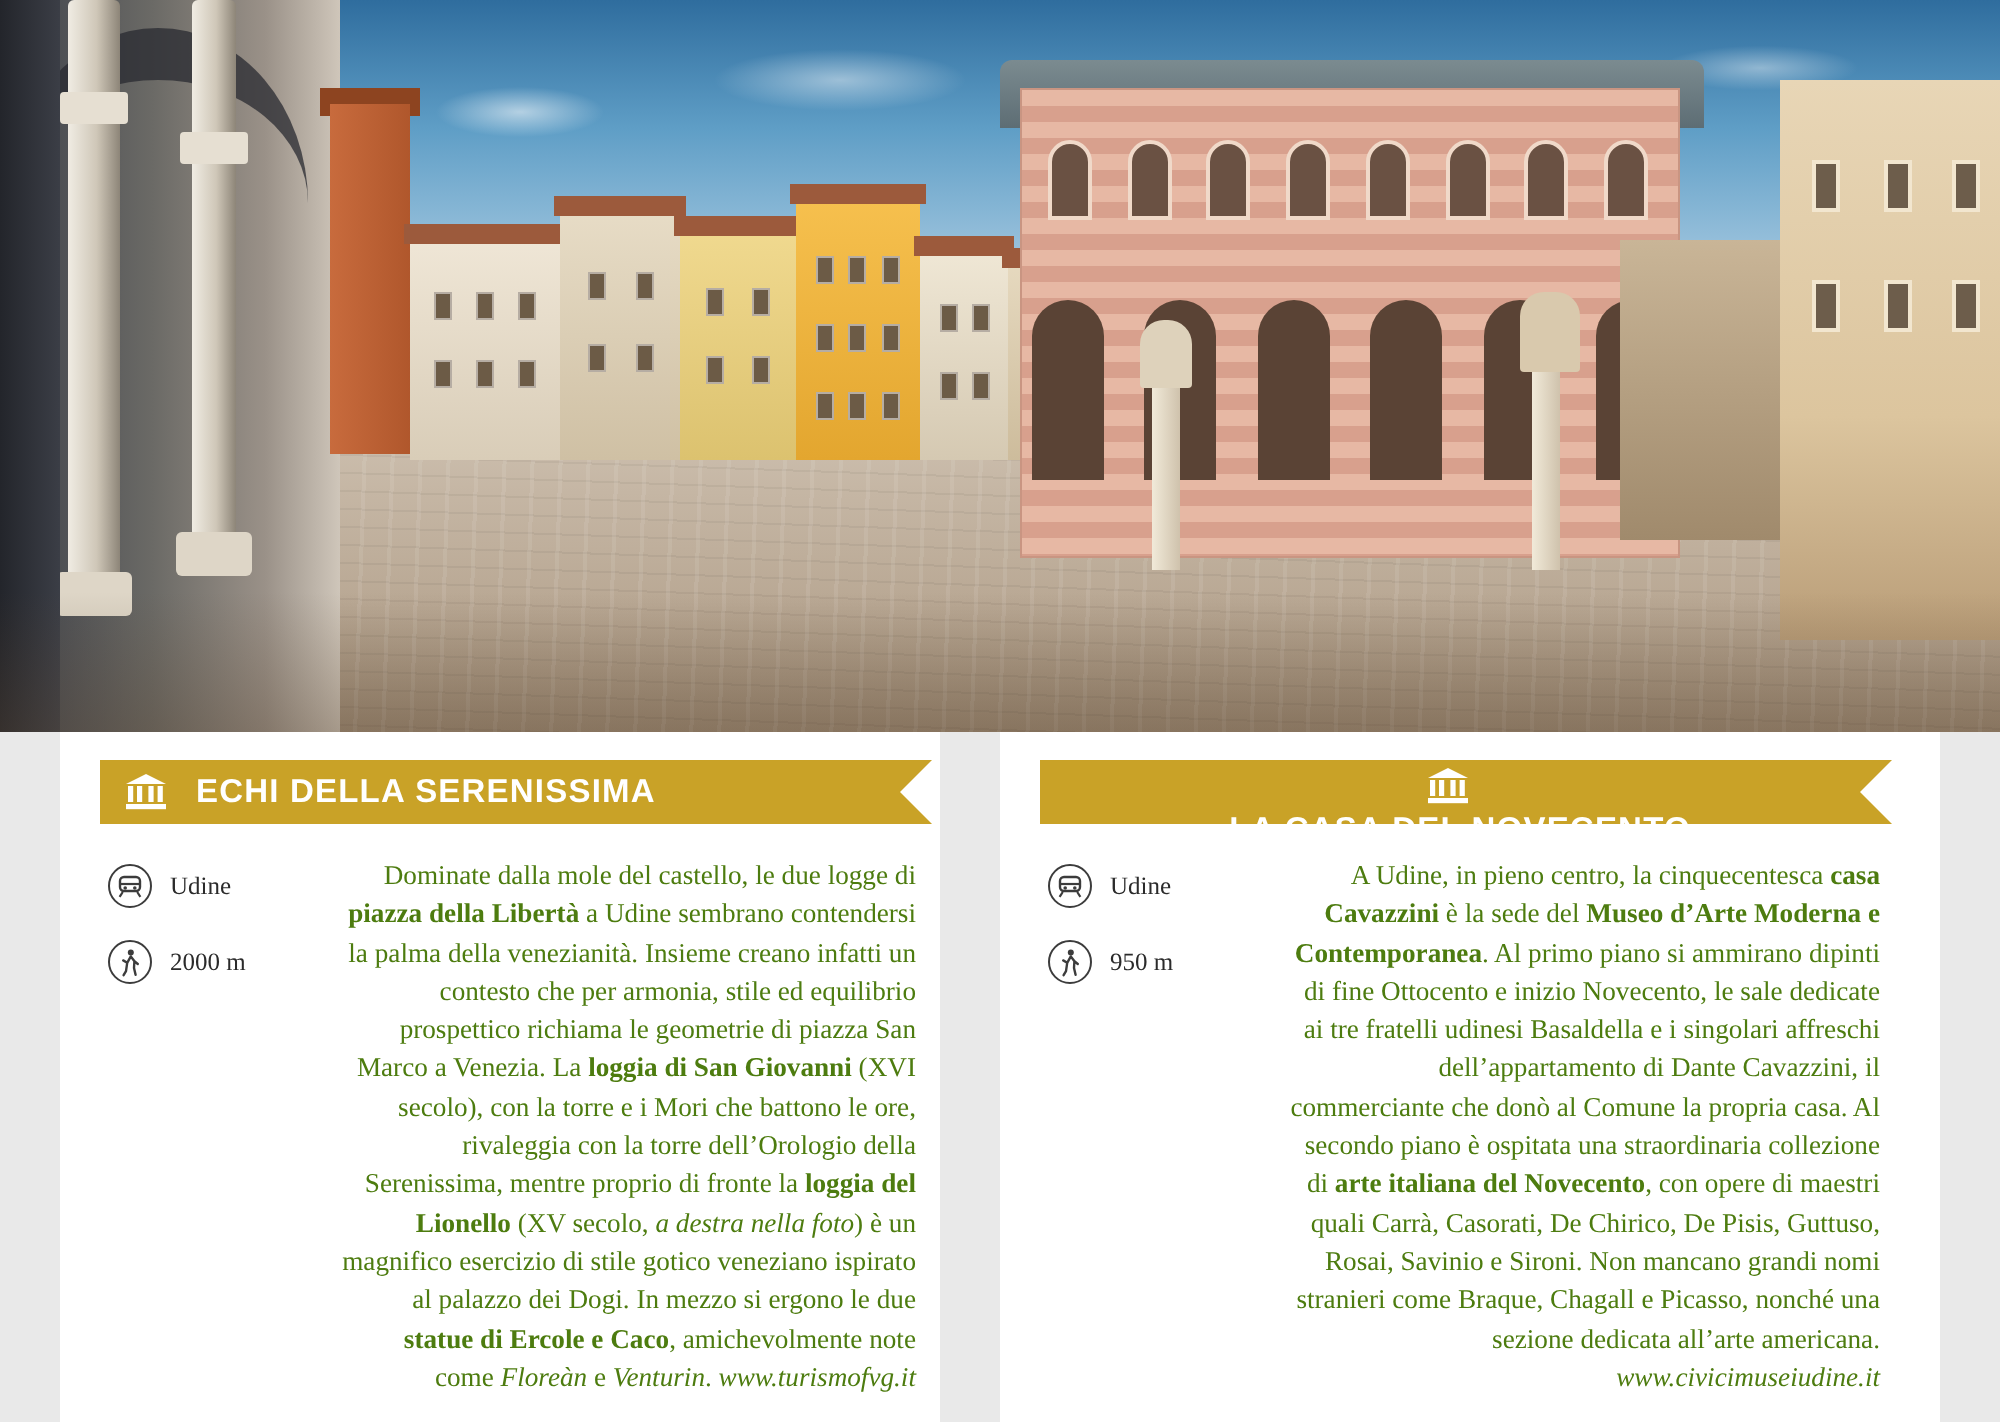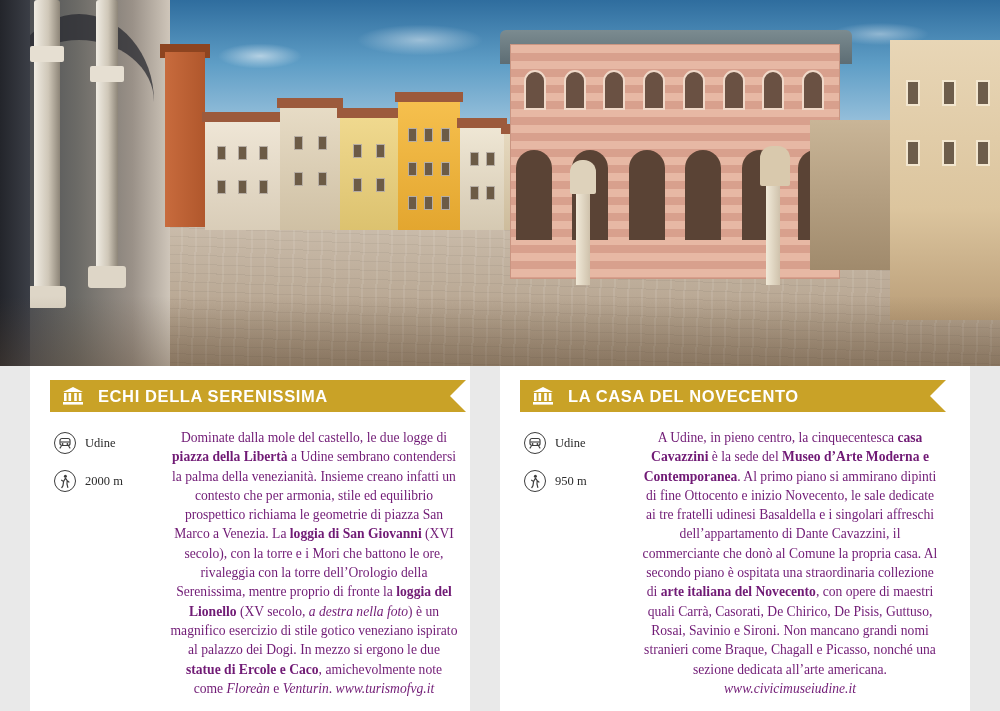--- a/index.html
+++ b/index.html
@@ -178,21 +178,21 @@
   .card.right { left:500px; width:470px; }
 
   .banner {
     position:absolute; top:14px; left:20px; height:32px;
     background:#c9a227;
     display:flex; align-items:center;
     padding-left:10px;
     color:#ffffff;
   }
   .card.left .banner { width: 400px; }
-  .card.right .banner { width: 410px; }
+  .card.right .banner { width: 410px; flex-direction: column; }
   .banner::after {
     content:"";
     position:absolute; right:-16px; top:0;
     border-top:16px solid #c9a227;
     border-bottom:16px solid #c9a227;
     border-right:16px solid transparent;
   }
   .banner-icon {
     width:26px; height:24px; flex:0 0 26px;
     display:flex; align-items:center; justify-content:center;
@@ -220,22 +220,22 @@
   }
   .meta-text {
     font-family:"Liberation Serif", serif;
     font-size:12.5px; color:#2b2b2b;
   }
 
   .body-text {
     position:absolute; top:62px;
     font-size:13.6px;
     line-height:1.42;
-    color:#701a75;
-    text-align:center;
+    color:#4d7c0f;
+    text-align:right;
     font-family:"Liberation Serif", serif;
   }
   .card.left .body-text { left:140px; width:288px; }
   .card.right .body-text { left:140px; width:300px; }
   .body-text b { font-weight:bold; }
   .body-text i { font-style:italic; }
 </style>
 </head>
 <body>
 

